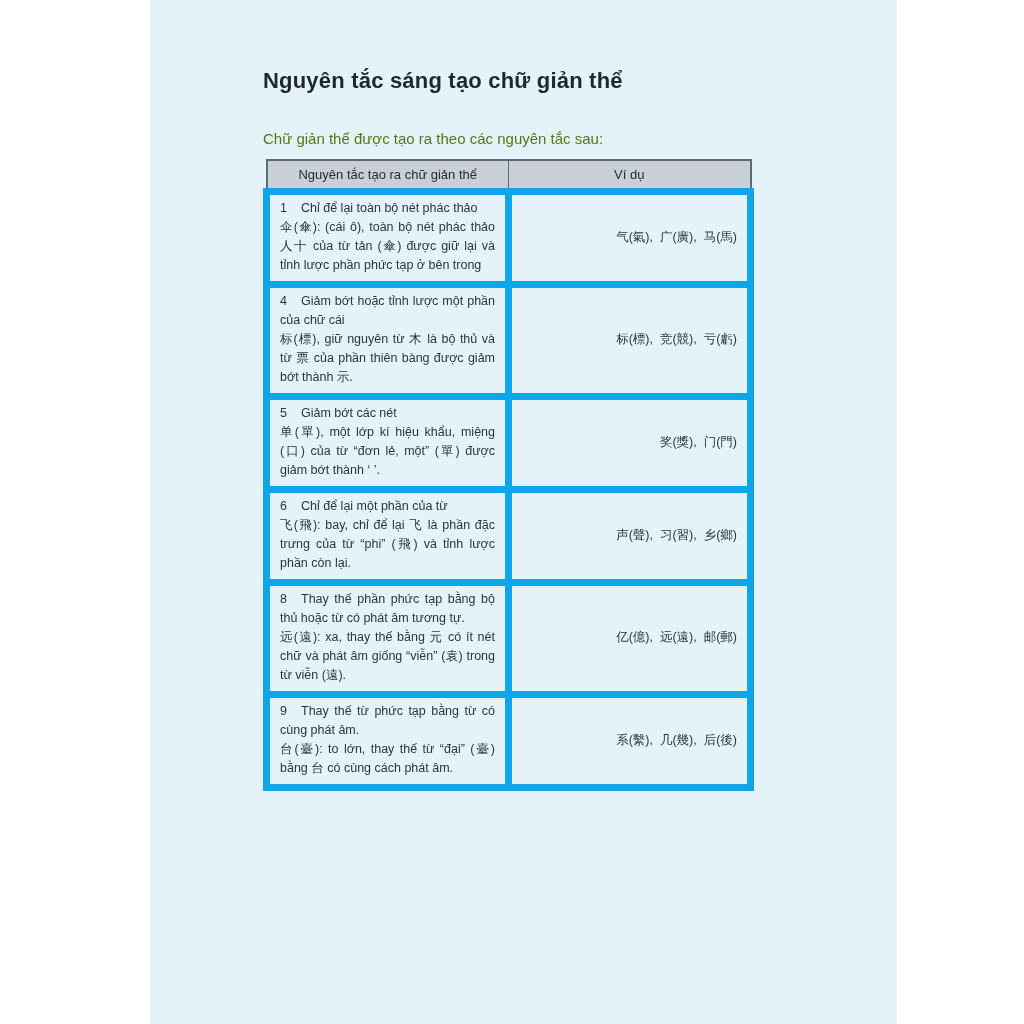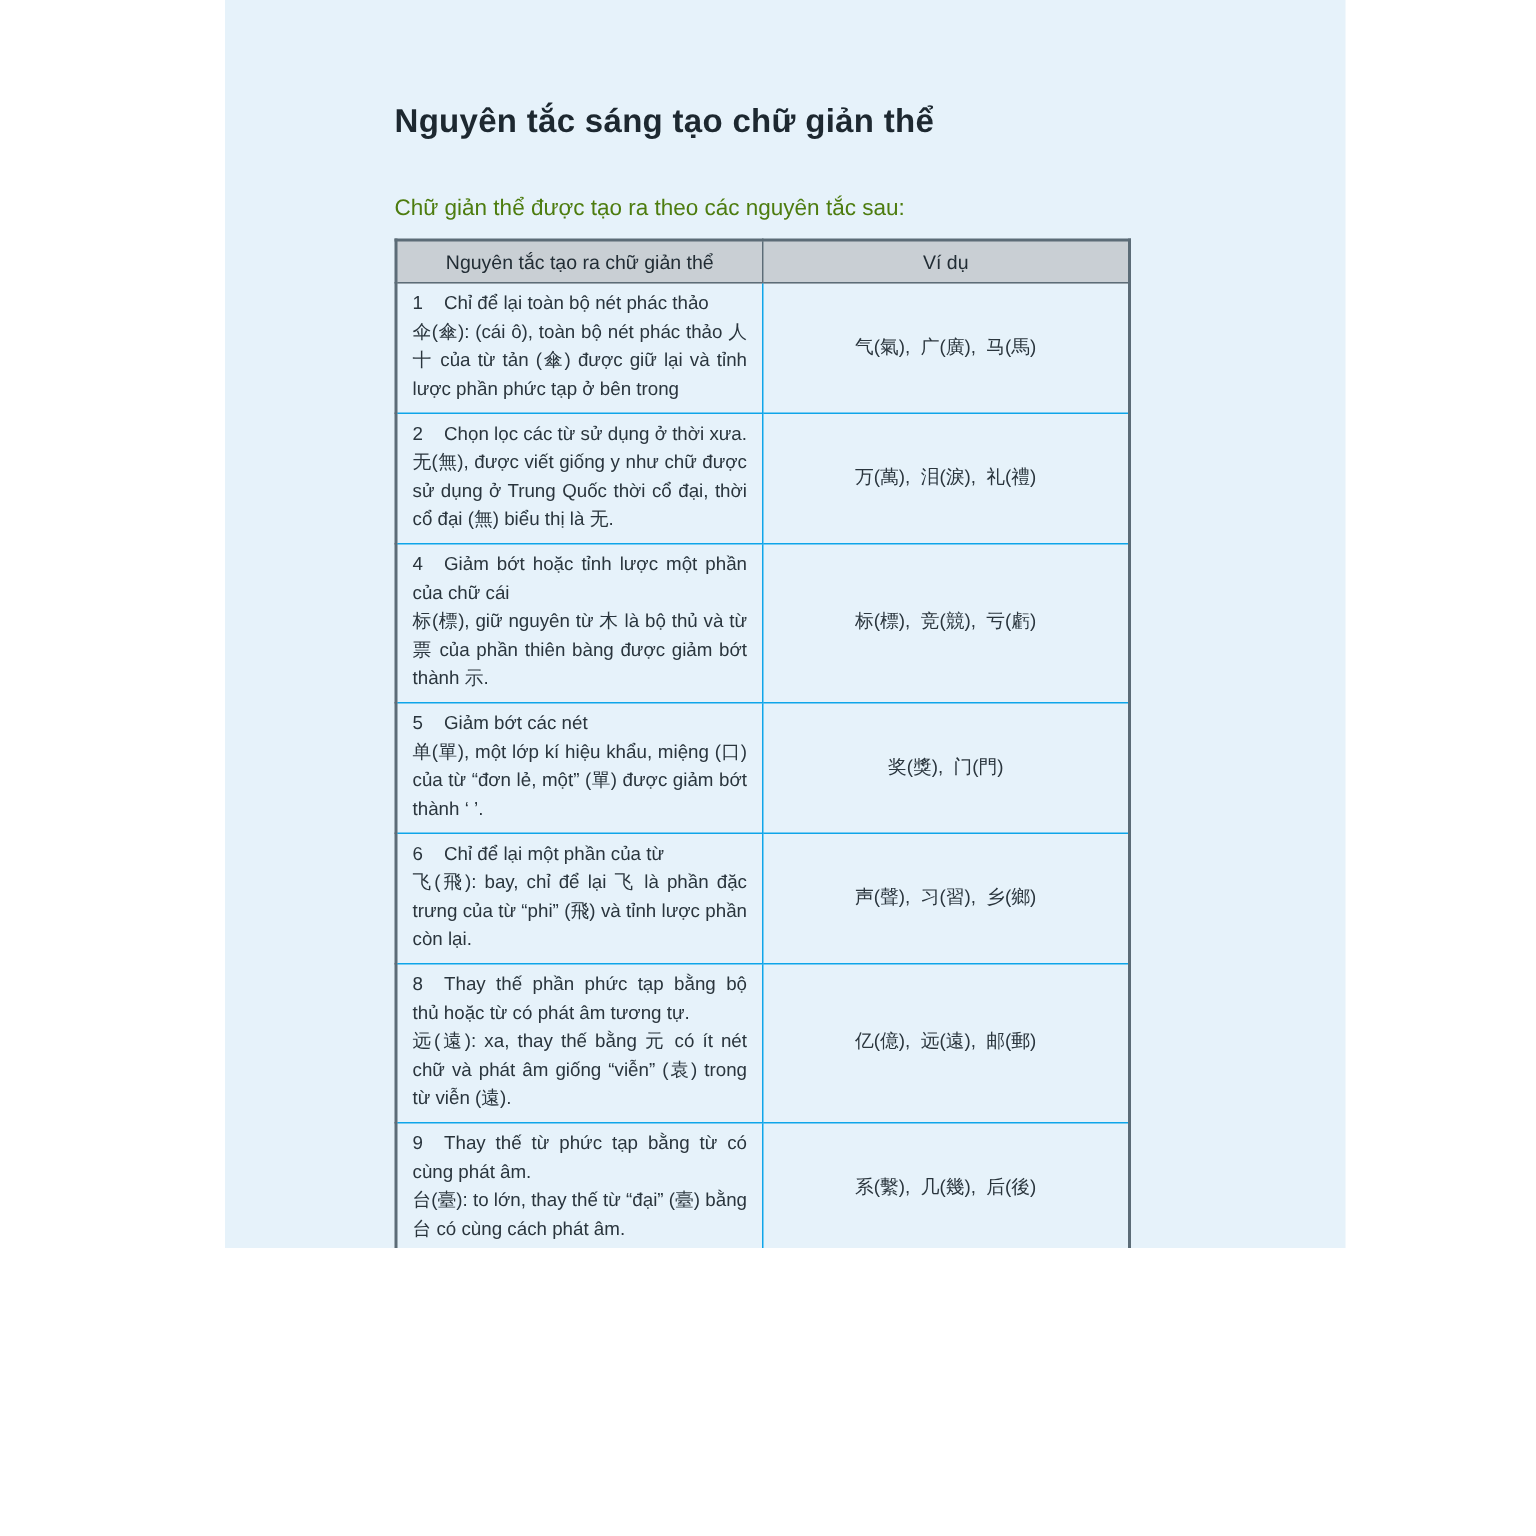--- a/index.html
+++ b/index.html
@@ -7,21 +7,21 @@
   body {
     width: 1024px; height: 1024px;
     background: #ffffff;
     font-family: "Liberation Sans", sans-serif;
     color: #2a353d;
     position: relative;
   }
   .book-page {
     position: absolute;
     left: 150px; top: 0;
-    width: 747px; height: 832px;
+    width: 747px; height: 1024px;
     background: #e6f2fa;
     overflow: hidden;
   }
   .content {
     padding: 68px 0 0 113px;
     width: 607px;
   }
   h1.page-title {
     margin: 0;
     font-size: 22px;
@@ -42,39 +42,39 @@
   }
   table.principles th {
     background: #c9cfd4;
     font-size: 13px;
     font-weight: normal;
     color: #222d35;
     padding: 6px 20px;
     border: 1px solid #5c6c77;
   }
   table.principles td {
-    border: 1px solid #0ea5e9;
+    border: 7px solid #0ea5e9;
     vertical-align: middle;
     font-size: 12.5px;
     line-height: 19px;
     padding: 4px 10px 6px 10px;
   }
   td.principle-cell { width: 344px; }
   td.principle-cell .lead-line,
   td.principle-cell .detail { text-align: justify; }
   td.principle-cell .num {
     display: inline-block;
     min-width: 21px;
   }
   td.example-cell {
     width: 147px;
     font-size: 13px;
     padding-left: 20px;
     white-space: pre-wrap;
-    text-align: center;
+    text-align: right;
   }
 </style>
 </head>
 <body>
 
 <div class="book-page">
   <div class="content">
 
     <h1 class="page-title">Nguyên tắc sáng tạo chữ giản thể</h1>
 
@@ -90,27 +90,20 @@
       <tbody>
 
         <tr>
           <td class="principle-cell">
             <div class="lead-line"><span class="num">1</span><span>Chỉ để lại toàn bộ nét phác thảo</span></div>
             <div class="detail">伞(傘): (cái ô), toàn bộ nét phác thảo 人十 của từ tản (傘) được giữ lại và tỉnh lược phần phức tạp ở bên trong</div>
           </td>
           <td class="example-cell">气(氣),  广(廣),  马(馬)</td>
         </tr>
 
-        <tr>
-          <td class="principle-cell">
-            <div class="lead-line"><span class="num">2</span><span>Chọn lọc các từ sử dụng ở thời xưa.</span></div>
-            <div class="detail">无(無), được viết giống y như chữ được sử dụng ở Trung Quốc thời cổ đại, thời cổ đại (無) biểu thị là 无.</div>
-          </td>
-          <td class="example-cell">万(萬),  泪(淚),  礼(禮)</td>
-        </tr>
 
 
         <tr>
           <td class="principle-cell">
             <div class="lead-line"><span class="num">4</span><span>Giảm bớt hoặc tỉnh lược một phần của chữ cái</span></div>
             <div class="detail">标(標), giữ nguyên từ 木 là bộ thủ và từ 票 của phần thiên bàng được giảm bớt thành 示.</div>
           </td>
           <td class="example-cell">标(標),  竞(競),  亏(虧)</td>
         </tr>
 

